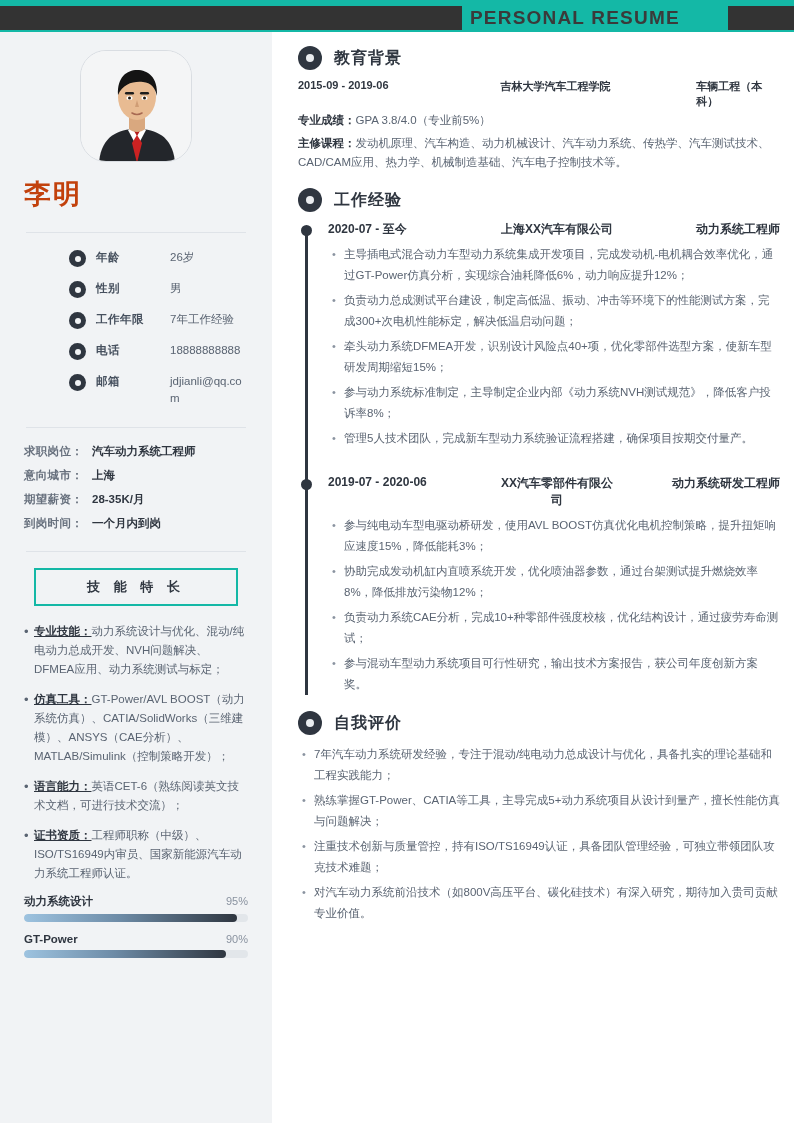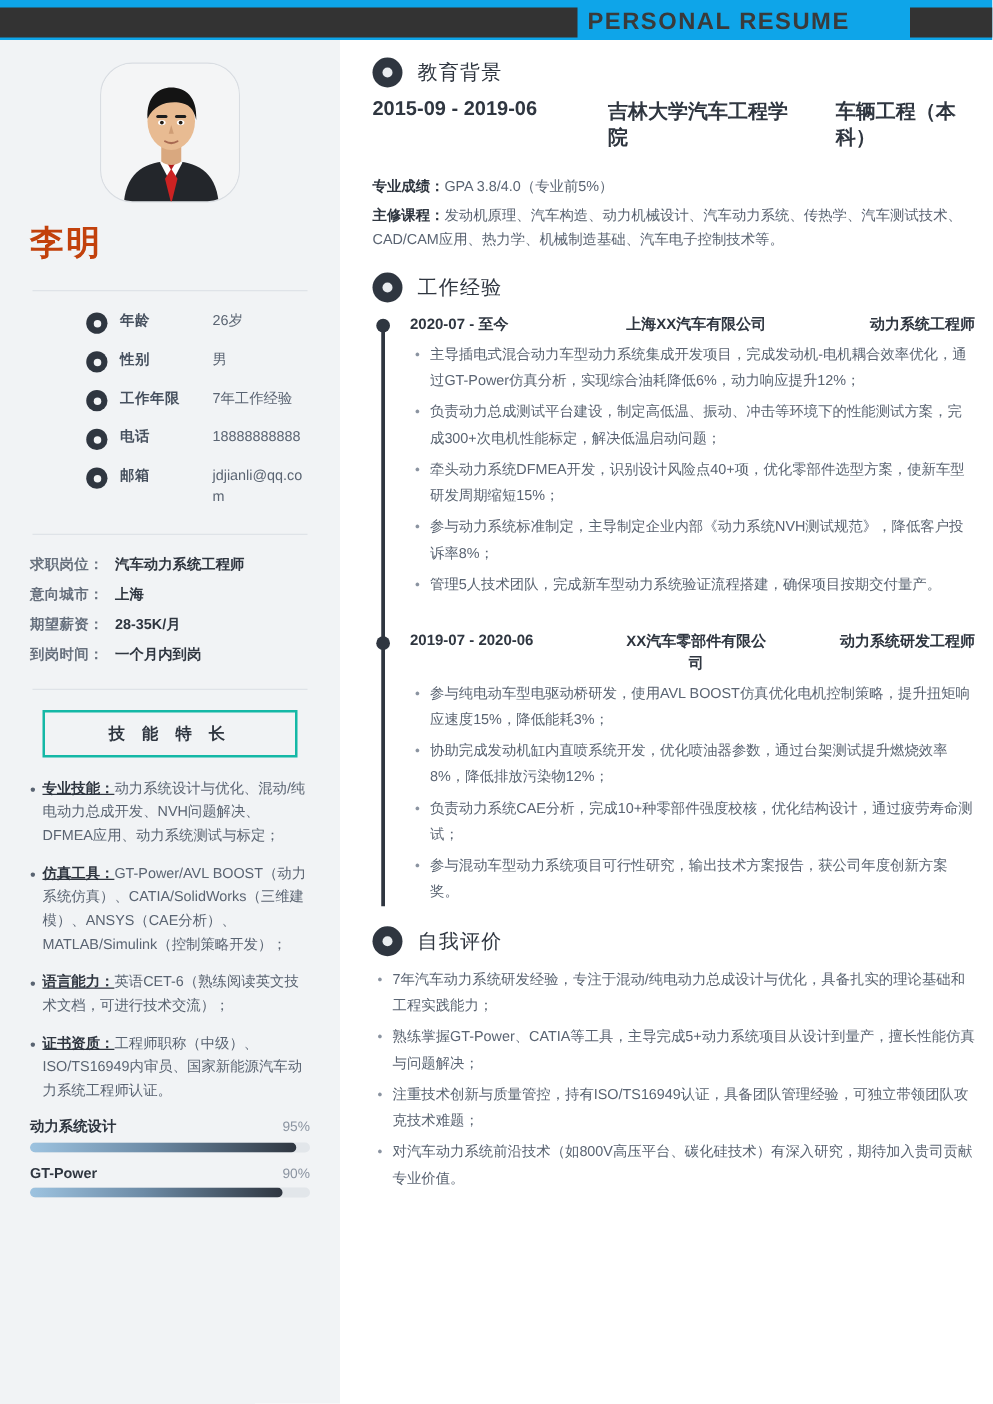--- a/index.html
+++ b/index.html
@@ -6,21 +6,21 @@
   html,body { width:794px; height:1123px; }
   body {
     font-family:"Liberation Sans","DejaVu Sans",sans-serif;
     background:#ffffff;
     color:#3b4451;
     overflow:hidden;
     position:relative;
   }
 
   
-  .header { position:relative; height:32px; width:794px; background:#0ea5e9; }
+  .header { position:relative; height:32px; width:794px; background:#14b8a6; }
   .header-bar-left {
     position:absolute; left:0; top:6px; width:462px; height:24px;
     background:#333333;
   }
   .header-bar-right {
     position:absolute; right:0; top:6px; width:66px; height:24px;
     background:#333333;
   }
   .header-title {
     position:absolute; left:470px; top:5px; width:320px; height:26px;
@@ -107,25 +107,25 @@
   .sec-head { display:flex; align-items:center; margin-bottom:9px; }
   .sec-icon {
     width:24px; height:24px; border-radius:50%; background:#2f3640;
     position:relative; flex:0 0 24px;
   }
   .sec-icon::after {
     content:""; position:absolute; left:8px; top:8px;
     width:8px; height:8px; border-radius:50%; background:#e9ecef;
   }
   .sec-title {
-    font-size:16px; font-weight:normal; color:#2f3640;
+    font-size:16px; font-weight:bold; color:#2f3640;
     margin-left:12px; letter-spacing:1px;
   }
 
-  .edu-line { display:flex; font-size:16px; font-weight:bold; color:#2f3640; margin-bottom:20px;gap:36px;}
+  .edu-line { display:flex; font-size:11px; font-weight:bold; color:#2f3640; margin-bottom:2px;gap:36px;}
   .edu-date { width:175px; }
   .edu-school { width:168px; }
   .edu-major { }
   .edu-meta { font-size:11.5px; color:#5a6472; line-height:19px; margin-bottom:4px;}
   .edu-meta b { color:#2f3640; }
 
   .section { margin-bottom:16px; }
 
   
   .timeline { position:relative; padding-left:30px; margin-top:0; }

